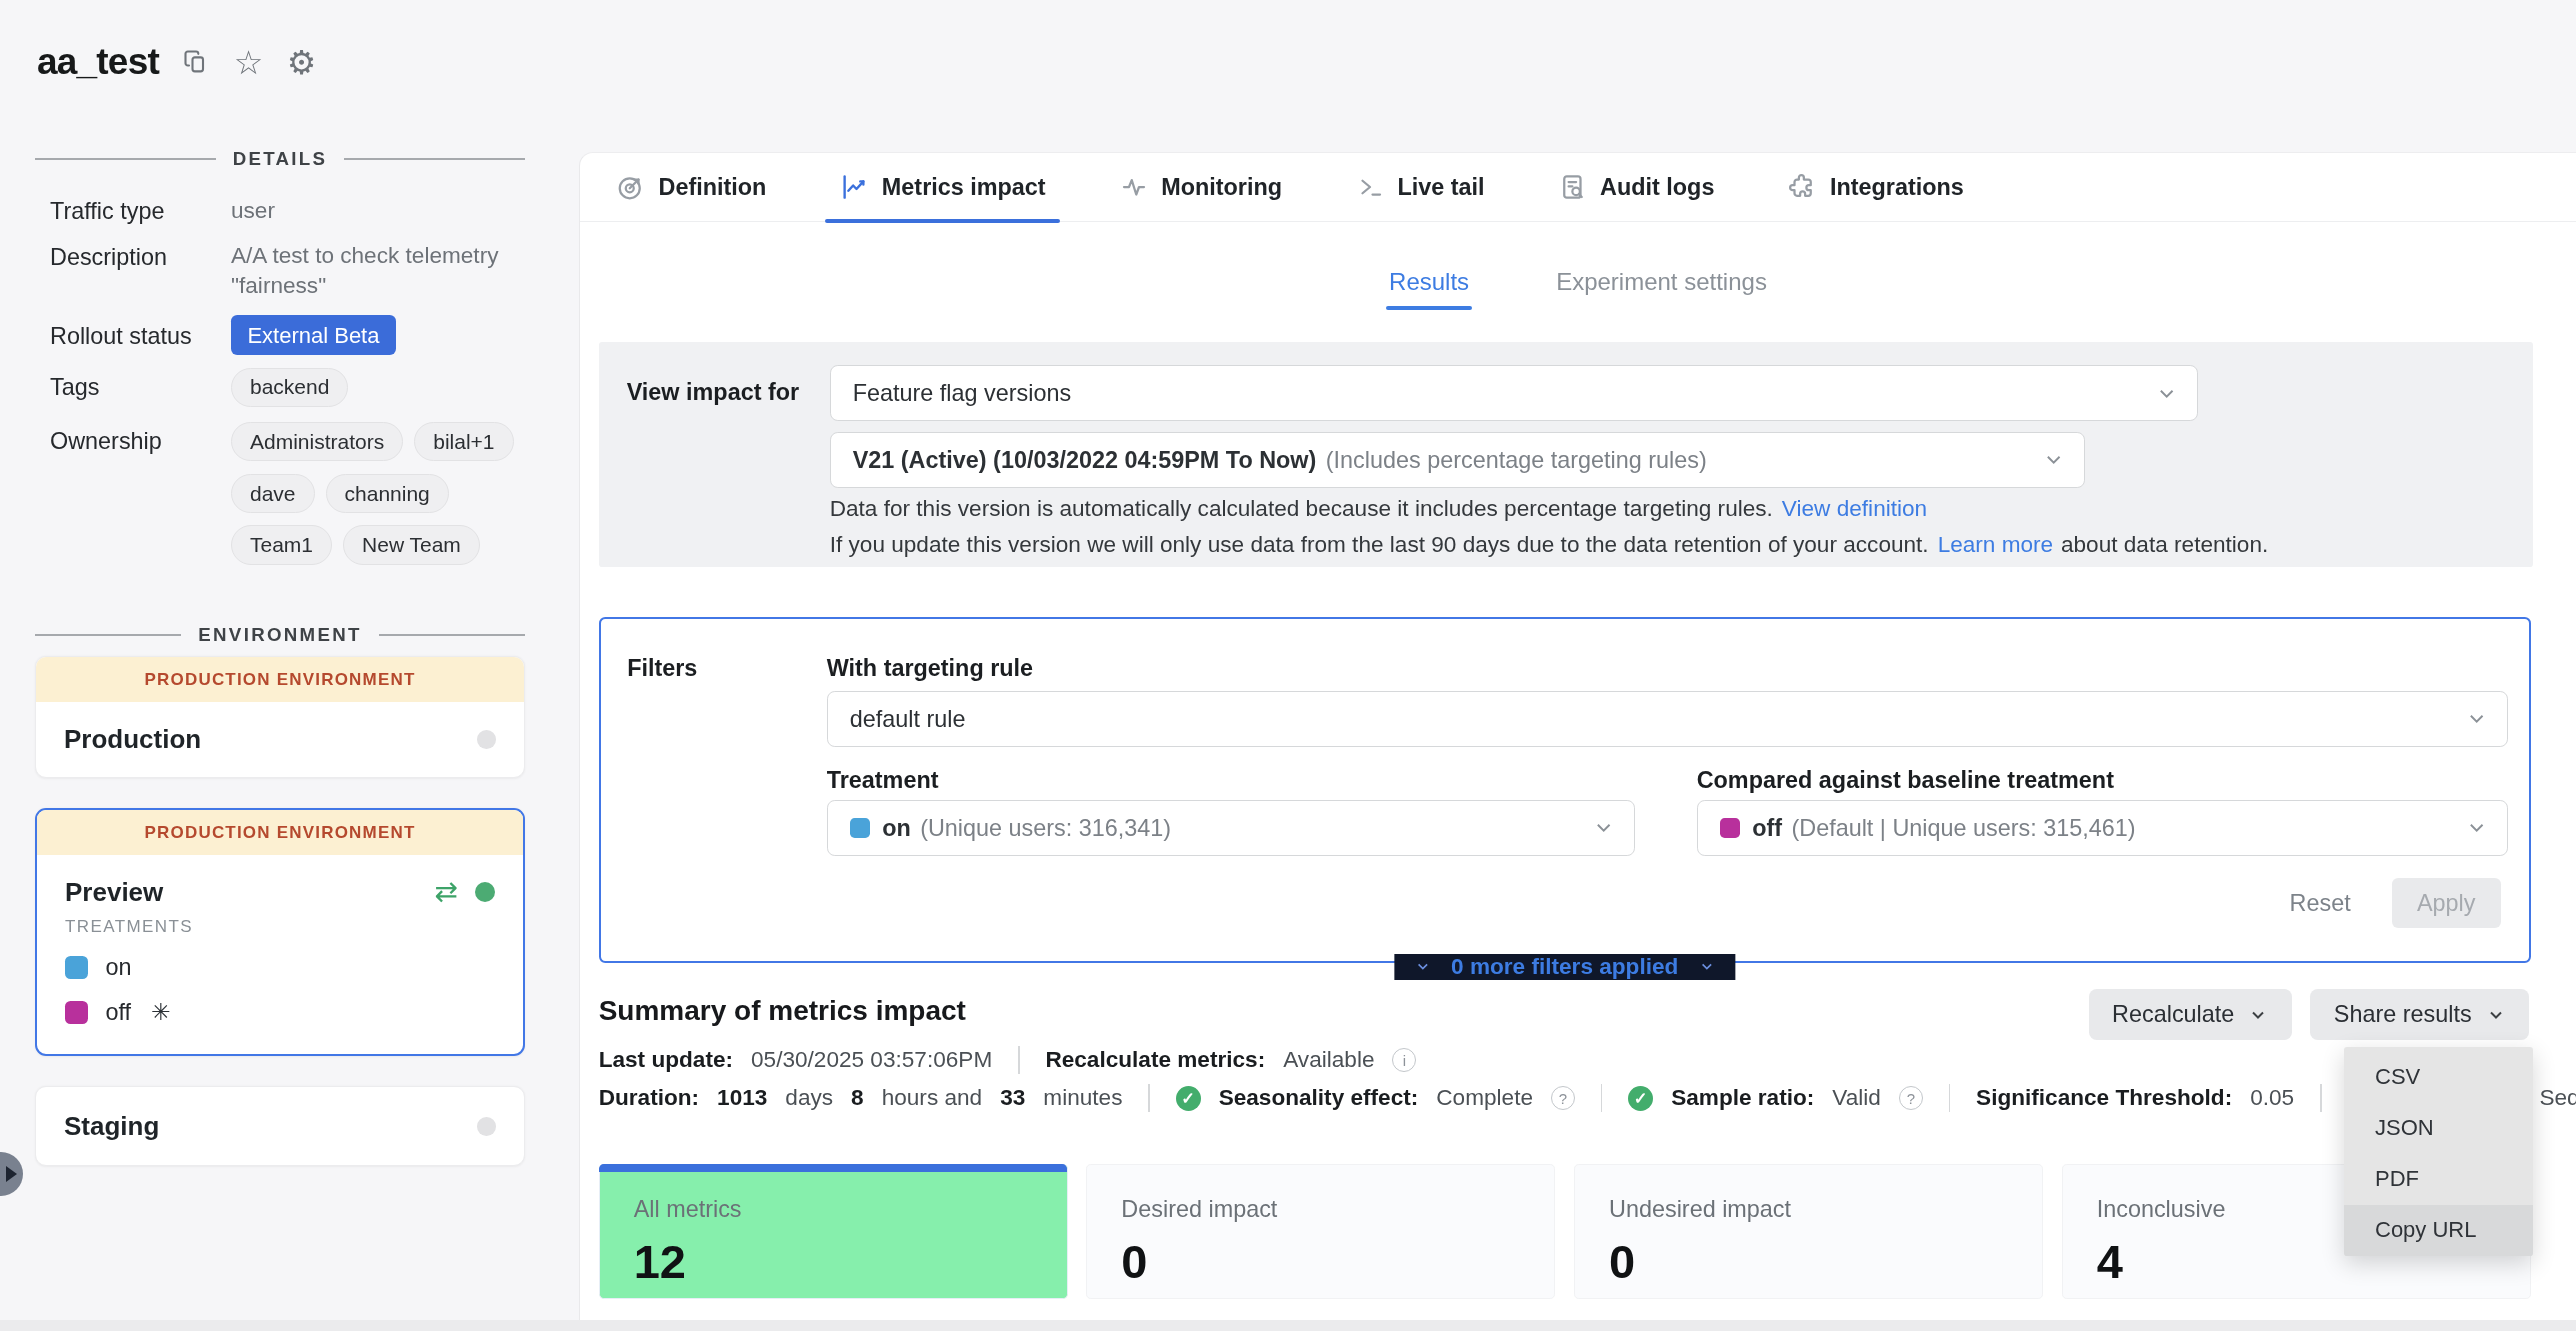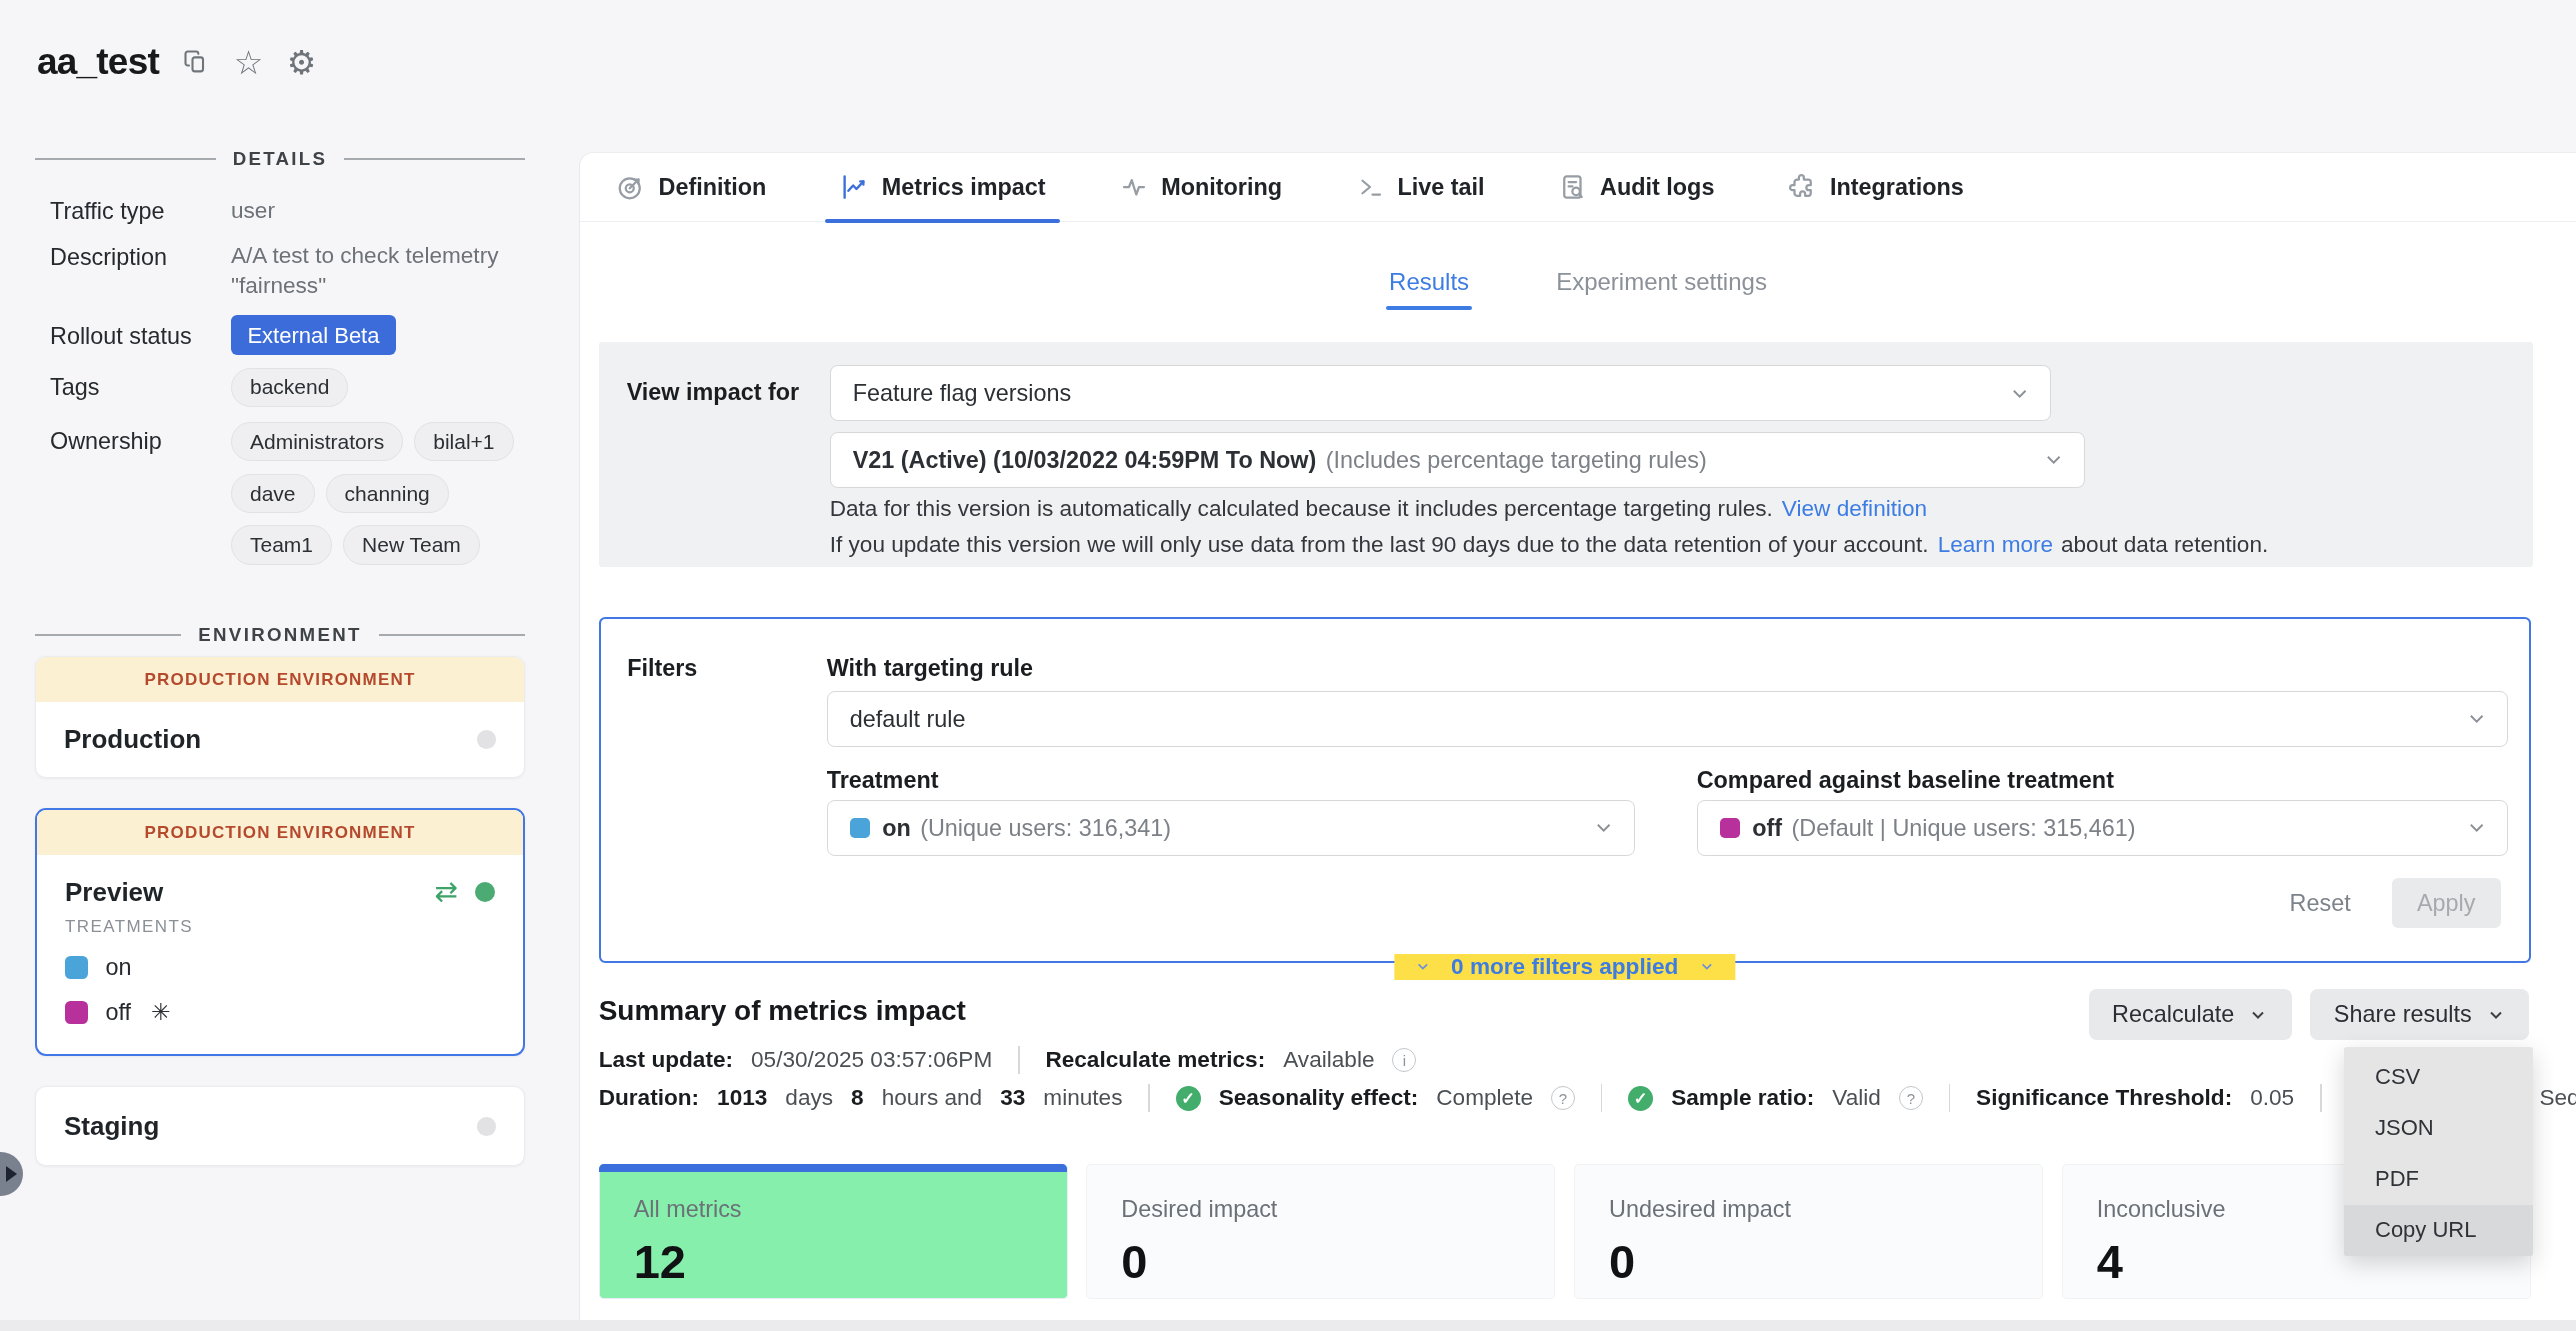--- a/index.html
+++ b/index.html
@@ -56,21 +56,21 @@
   .tab.active::after { content:""; position:absolute; left:-14px; right:-14px; bottom:-1.6px; height:3.9px; background:#3b70dc; border-radius:2.3px; }
   .subtabrow { position:absolute; top:70px; left:0; right:0; height:117px; display:flex; align-items:center; justify-content:center; gap:87px; }
   .subtab { position:relative; font-size:24px; color:#8b9198; cursor:pointer; }
   .subtab.active { color:#3d7ce2; }
   .subtab.active::after { content:""; position:absolute; left:-3.1px; right:-3.1px; bottom:-14px; height:3.1px; background:#3d7ce2; border-radius:2.3px; }
   
   .impact-block { position:absolute; top:189px; left:18.7px; width:1934px; height:225px; background:#f0f1f3; border-radius:3.1px; }
   .impact-label { position:absolute; left:28px; top:37px; font-size:23.4px; font-weight:700; color:#1b1e21; }
   .dd { position:absolute; background:#fff; border:1.6px solid #d6d8da; border-radius:7.8px; display:flex; align-items:center; padding:0 55px 0 22px; font-size:23.4px; color:#2c3034; cursor:pointer; }
   .dd .chev { position:absolute; right:18.7px; color:#8b9197; display:inline-flex; }
-  .dd1 { left:231px; top:23.4px; width:1221px; height:56px; }
+  .dd1 { left:231px; top:23.4px; width:1368px; height:56px; }
   .dd2 { left:231px; top:90px; width:1255px; height:56px; }
   .dd-bold { font-weight:600; }
   .dd-note { color:#7c8187; margin-left:9.4px; }
   .impact-line { position:absolute; left:231px; font-size:22.6px; color:#34383c; }
   .impact-line.l1 { top:154px; }
   .impact-line.l2 { top:190px; }
   .inline-link { color:#3d7ce2; margin-left:9px; cursor:pointer; }
   .suffix { margin-left:7.8px; }
   
   .filters-box { position:absolute; top:464px; left:18.7px; width:1932px; height:346px; background:#fff; border:2.3px solid #4277e6; border-radius:6.2px; }
@@ -79,21 +79,21 @@
   .f-sub.rule { left:226px; top:36px; }
   .f-sub.treat { left:226px; top:148px; }
   .f-sub.baseline { left:1096px; top:148px; }
   .ddr { left:226px; top:72px; width:1681px; height:56px; }
   .ddt { left:226px; top:181px; width:808px; height:56px; }
   .ddb { left:1096px; top:181px; width:811px; height:56px; }
   .dd .mini-sq { width:20px; height:20px; border-radius:4.7px; margin-right:12.5px; flex:none; }
   .f-actions { position:absolute; right:28px; bottom:33px; display:flex; align-items:center; gap:41px; }
   .reset-btn { font-size:23.4px; color:#7d838a; cursor:pointer; }
   .apply-btn { background:#e9eaec; color:#a6aaaf; font-size:23.4px; border:none; border-radius:6.2px; width:109px; height:50px; cursor:pointer; }
-  .more-filters { position:absolute; left:50%; bottom:-18.7px; transform:translateX(-50%); background:#fde047; padding:0 20px; display:flex; align-items:center; gap:20px; color:#3d7ce2; font-size:22.6px; font-weight:600; cursor:pointer; white-space:nowrap; }
+  .more-filters { position:absolute; left:50%; bottom:-18.7px; transform:translateX(-50%); background:#0f172a; padding:0 20px; display:flex; align-items:center; gap:20px; color:#3d7ce2; font-size:22.6px; font-weight:600; cursor:pointer; white-space:nowrap; }
   .more-filters .mchev { color:#6b8fdf; display:inline-flex; }
   
   .summary-head { position:absolute; top:836px; left:18.7px; right:47px; display:flex; align-items:flex-start; justify-content:space-between; }
   .summary-title { font-size:28px; font-weight:700; color:#17191c; padding-top:6.2px; }
   .btn-group { display:flex; gap:18.7px; }
   .gray-btn { display:flex; align-items:center; gap:14px; background:#e8e9eb; border:none; border-radius:7.8px; font-size:23.4px; color:#2b2f34; padding:0 23.4px; height:51px; cursor:pointer; font-family:inherit; }
   .gray-btn .chev { display:inline-flex; color:#3c4043; }
   .meta { position:absolute; left:18.7px; display:flex; align-items:center; gap:18px; font-size:22.6px; color:#4b5055; white-space:nowrap; }
   .meta.l1 { top:893px; }
   .meta.l2 { top:931px; }

